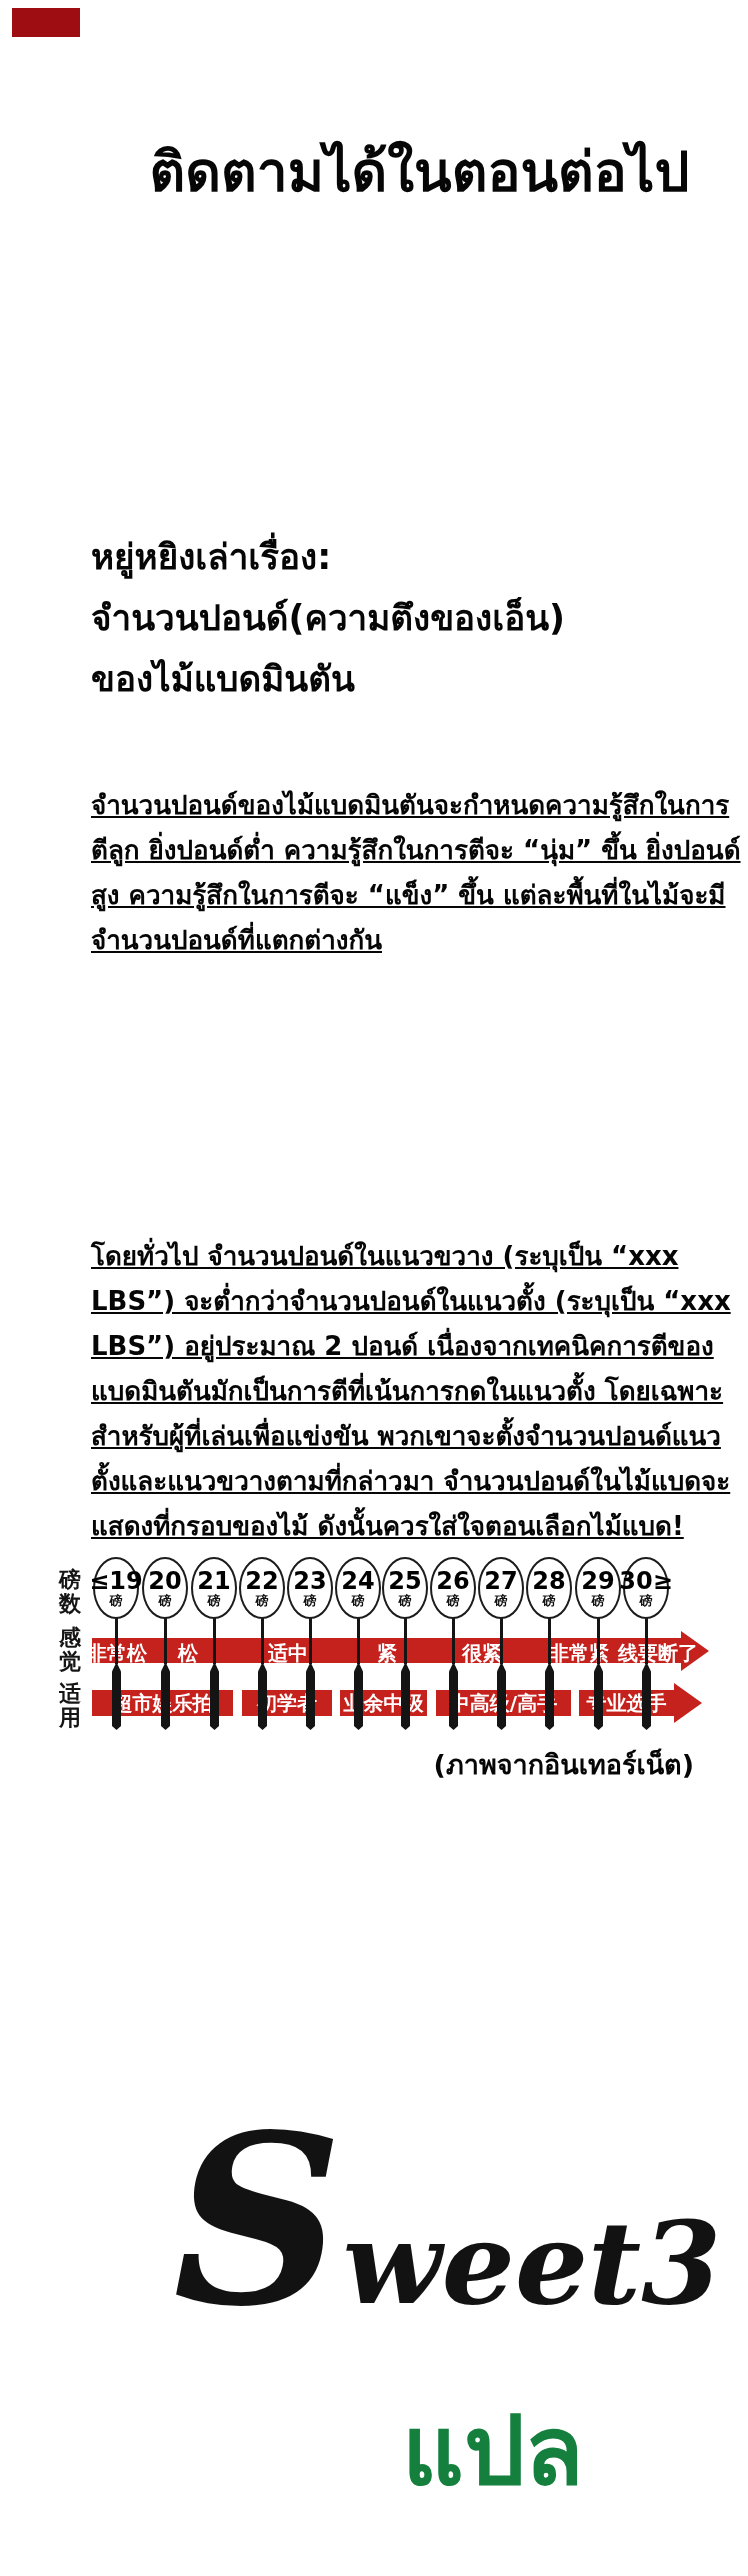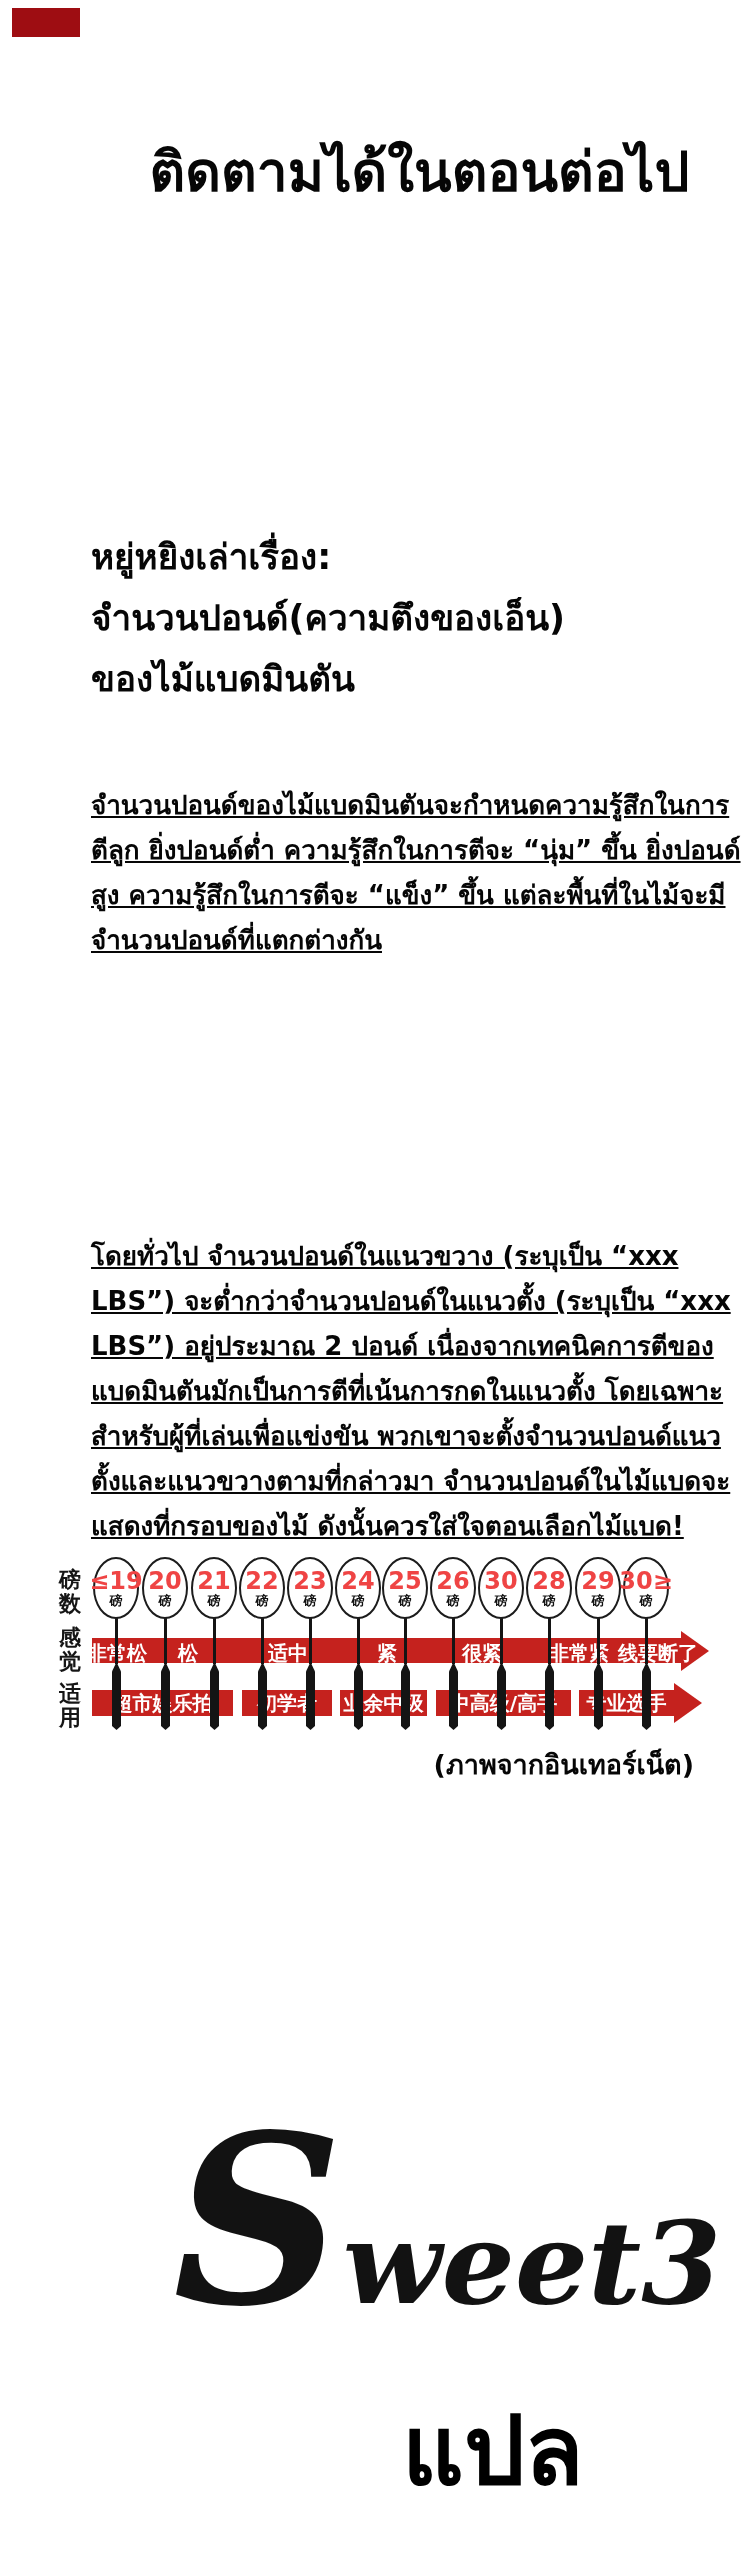--- a/index.html
+++ b/index.html
@@ -44,21 +44,21 @@
   #axis-feel{top:76px;}
   #axis-use{top:132px;}
 
   .racket{position:absolute;top:0;width:47px;height:180px;}
   .racket .head{
     position:absolute;left:0;top:7px;width:42px;height:58px;
     border:2.5px solid #1c1c1c;border-radius:50%;background:#fff;
     display:flex;flex-direction:column;align-items:center;justify-content:center;
     z-index:3;
   }
-  .racket .num{font-size:24px;font-weight:700;line-height:26px;color:#ef4444;}
+  .racket .num{font-size:24px;font-weight:700;line-height:26px;color:#000000;}
   .racket .unit{font-size:13px;font-weight:700;line-height:14px;color:#111;}
   .racket .shaft{
     position:absolute;left:50%;margin-left:-1.5px;top:68px;width:3px;height:46px;
     background:#141414;z-index:2;
   }
   .racket .grip{
     position:absolute;left:50%;margin-left:-4.5px;top:112px;width:9px;height:68px;
     background:#141414;z-index:2;
     clip-path:polygon(50% 0%,100% 14%,100% 94%,50% 100%,0% 94%,0% 14%);
   }
@@ -89,21 +89,21 @@
   #image-caption{right:55px;top:1743px;font-size:27px;font-weight:700;}
 
   
   #logo-name{
     left:128px;top:2095px;width:459px;
     font-family:"DejaVu Serif","Liberation Serif",serif;font-style:italic;
     font-size:115px;font-weight:700;color:#121212;line-height:250px;
   }
   #logo-name::first-letter{font-size:235px;}
   #logo-sub{
-    left:357px;top:2374px;font-size:96px;font-weight:800;color:#000000;
+    left:357px;top:2374px;font-size:96px;font-weight:800;color:#15803d;
     font-family:"DejaVu Sans","Liberation Sans",sans-serif;
   }
 </style>
 </head>
 <body>
 
 <div id="page">
 
   <div id="page-marker" class="abs" style="background: rgb(158, 13, 18);"></div>
 
@@ -209,21 +209,21 @@
     <div class="racket" style="left:395px">
         <div class="head">
           <span class="num">26</span>
           <span class="unit">磅</span>
         </div>
         <div class="shaft"></div>
         <div class="grip"></div>
       </div>
     <div class="racket" style="left:443px">
         <div class="head">
-          <span class="num">30</span>
+          <span class="num">27</span>
           <span class="unit">磅</span>
         </div>
         <div class="shaft"></div>
         <div class="grip"></div>
       </div>
     <div class="racket" style="left:491px">
         <div class="head">
           <span class="num">28</span>
           <span class="unit">磅</span>
         </div>

